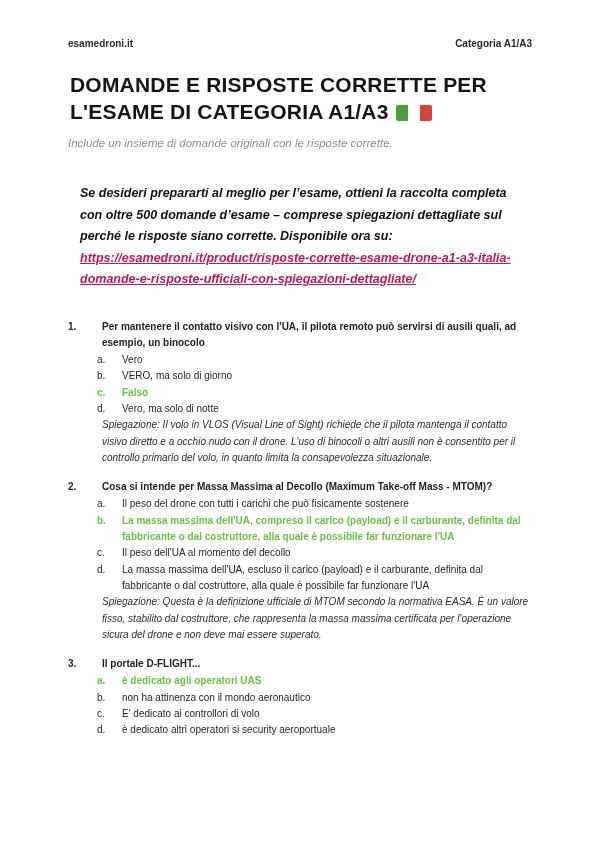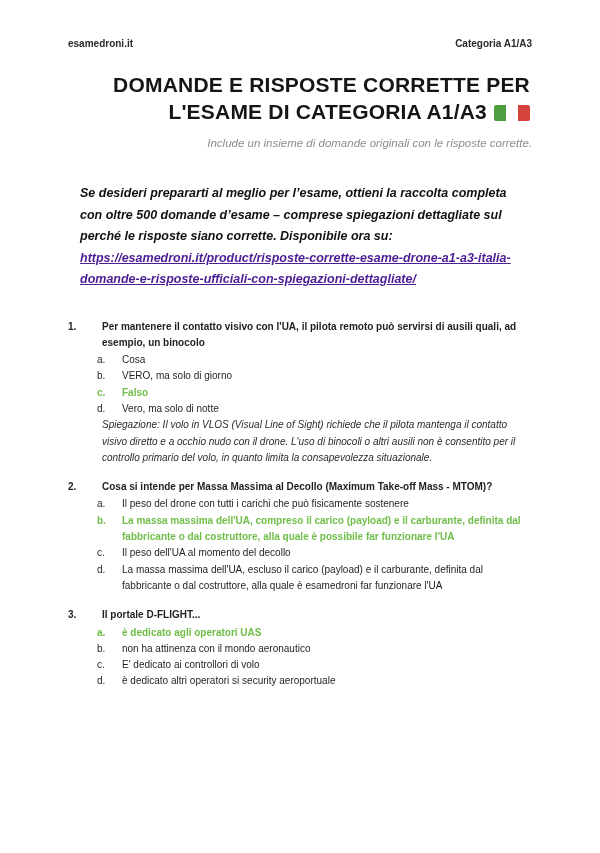--- a/index.html
+++ b/index.html
@@ -14,53 +14,53 @@
     font-family:"Liberation Sans", sans-serif;
     color:#1f1f1f;
   }
   .doc-header {
     display:flex; justify-content:space-between; align-items:center;
     font-size:10px; font-weight:700; color:#2a2a2a;
   }
   .doc-title {
     margin:22px auto 0 auto;
     max-width:460px;
-    text-align:right;
+    text-align:left;
     font-size:21px; font-weight:700; line-height:27px;
     letter-spacing:0.2px;
     color:#151515;
   }
   .flag {
     display:inline-flex;
     width:36px; height:16px;
     vertical-align:-2px;
     margin-left:7px;
   }
   .flag span { flex:1; }
   .flag .fg { background:#4d9e3f; border-radius:2px 0 0 2px; }
   .flag .fw { background:#ffffff; }
   .flag .fr { background:#d5423c; border-radius:0 2px 2px 0; }
   .doc-subtitle {
     margin-top:12px;
-    text-align:right;
+    text-align:left;
     font-style:italic;
     font-size:11.5px;
     color:#8d8d8d;
   }
   .promo {
     margin:34px auto 0 auto;
     max-width:440px;
     text-align:left;
     font-weight:700; font-style:italic;
     font-size:12.5px; line-height:21.5px;
     color:#111111;
   }
   .promo-link {
     display:block;
-    color:#4c1d95;
+    color:#be185d;
     text-decoration:underline;
     word-break:normal;
     overflow-wrap:break-word;
   }
   .qa {
     margin-top:28px;
     font-size:10px;
     line-height:16.3px;
     color:#1f1f1f;
   }
@@ -104,21 +104,21 @@
 
   <div class="qa">
 
     <div class="question">
       <div class="q-num">1.</div>
       <div class="q-body">
         <div class="q-text">Per mantenere il contatto visivo con l'UA, il pilota remoto può servirsi di ausili quali, ad esempio, un binocolo</div>
         <div class="options">
           <div class="opt">
             <span class="opt-letter">a.</span>
-            <span class="opt-text">Cosa</span>
+            <span class="opt-text">Vero</span>
           </div>
           <div class="opt">
             <span class="opt-letter">b.</span>
             <span class="opt-text">VERO, ma solo di giorno</span>
           </div>
           <div class="opt correct">
             <span class="opt-letter">c.</span>
             <span class="opt-text">Falso</span>
           </div>
           <div class="opt">
@@ -142,23 +142,24 @@
           <div class="opt correct">
             <span class="opt-letter">b.</span>
             <span class="opt-text">La massa massima dell'UA, compreso il carico (payload) e il carburante, definita dal fabbricante o dal costruttore, alla quale è possibile far funzionare l'UA</span>
           </div>
           <div class="opt">
             <span class="opt-letter">c.</span>
             <span class="opt-text">Il peso dell'UA al momento del decollo</span>
           </div>
           <div class="opt">
             <span class="opt-letter">d.</span>
-            <span class="opt-text">La massa massima dell'UA, escluso il carico (payload) e il carburante, definita dal fabbricante o dal costruttore, alla quale è esamedroni far funzionare l'UA</span>
+            <span class="opt-text">La massa massima dell'UA, escluso il carico (payload) e il carburante, definita dal fabbricante o dal costruttore, alla quale è possibile far funzionare l'UA</span>
           </div>
         </div>
+        <div class="explanation">Spiegazione: Questa è la definizione ufficiale di MTOM secondo la normativa EASA. È un valore fisso, stabilito dal costruttore, che rappresenta la massa massima certificata per l’operazione sicura del drone e non deve mai essere superato.</div>
       </div>
     </div>
 
     <div class="question">
       <div class="q-num">3.</div>
       <div class="q-body">
         <div class="q-text">Il portale D-FLIGHT...</div>
         <div class="options">
           <div class="opt correct">
             <span class="opt-letter">a.</span>

